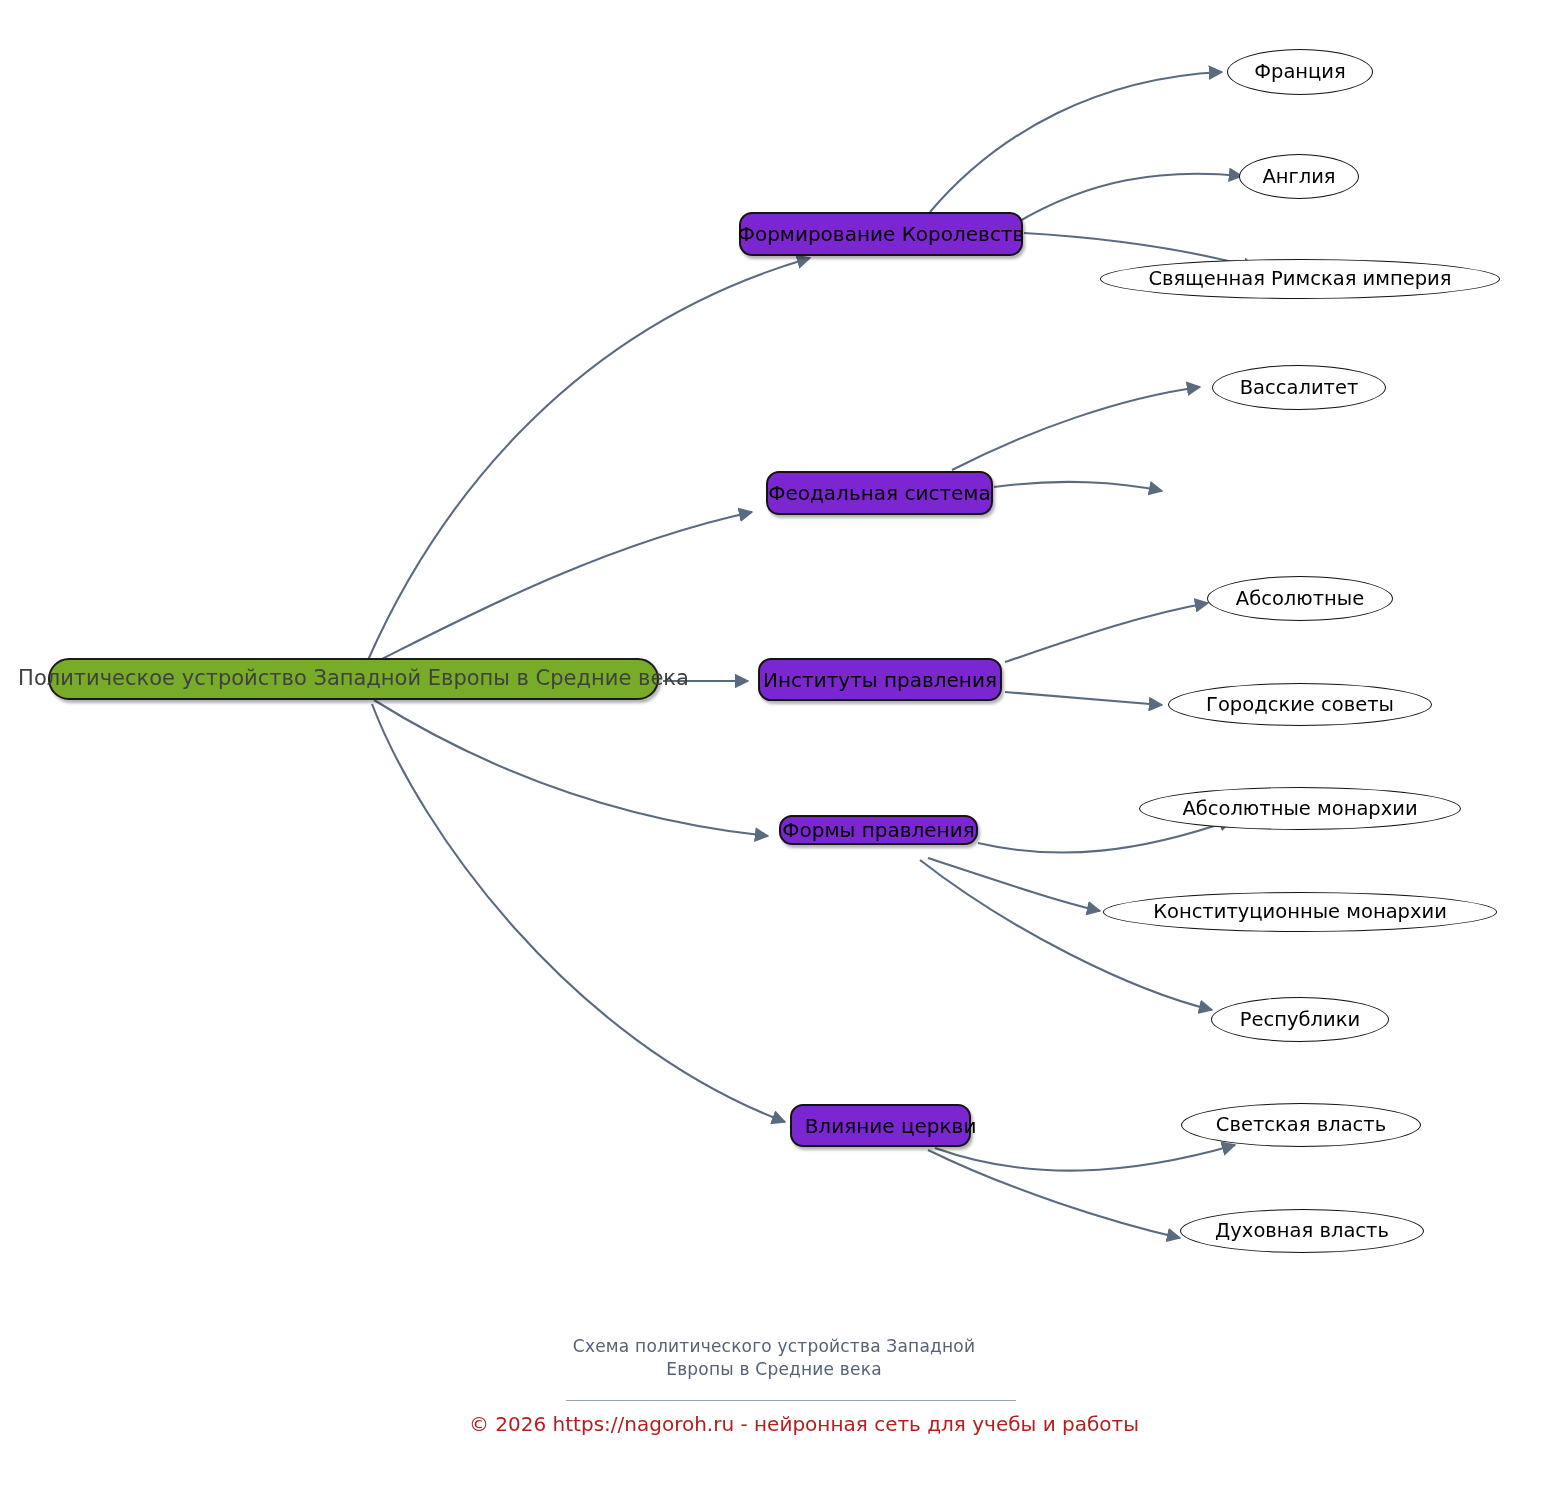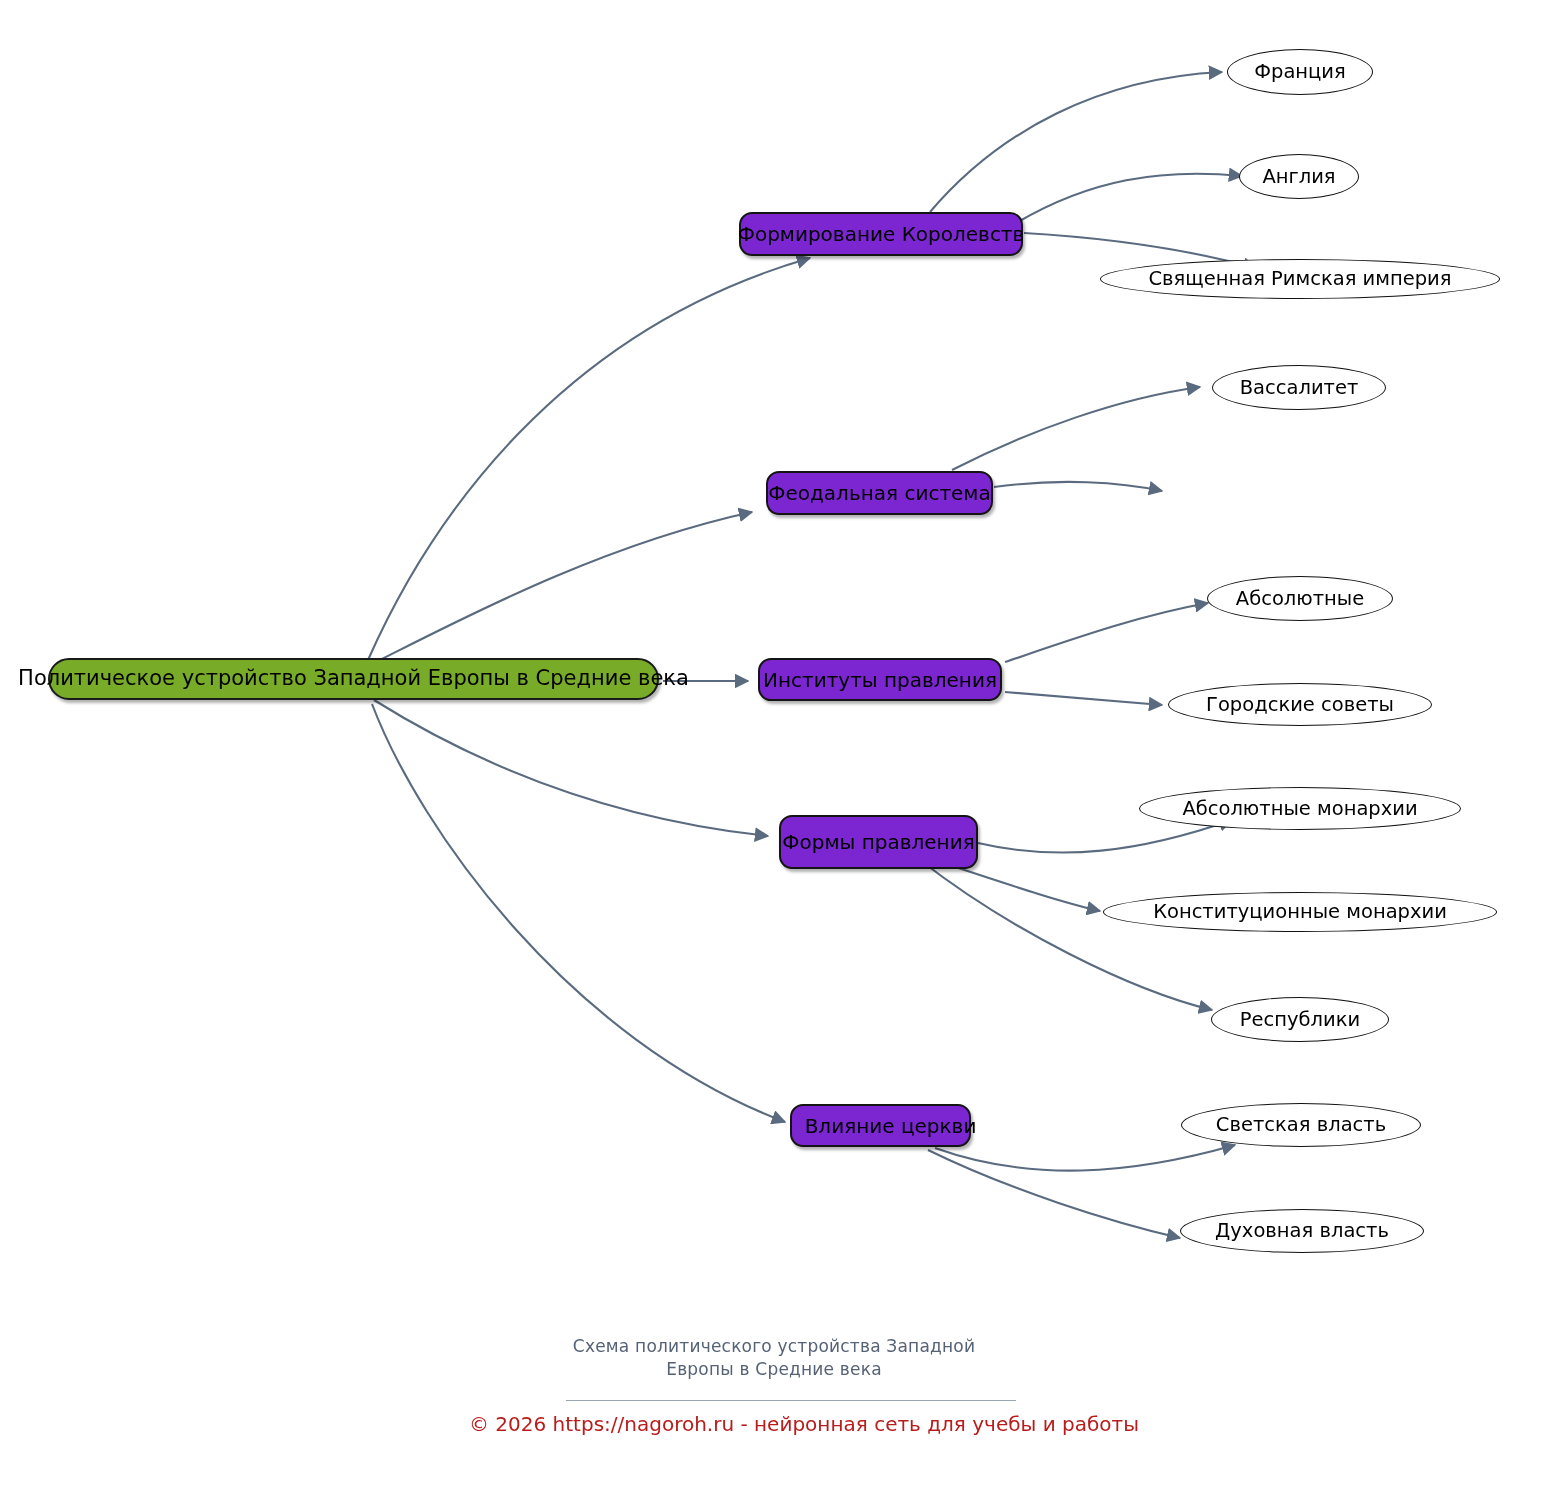--- a/index.html
+++ b/index.html
@@ -44,21 +44,21 @@
     white-space: nowrap;
     line-height: 1.1;
   }
 
   
   .node-root {
     background: #78ac28;
     border: 2px solid #1a1a1a;
     border-radius: 22px;
     font-size: 21px;
-    color: #000000;
+    color: #404040;
     box-shadow: 2px 3px 3px rgba(0,0,0,0.30);
   }
 
   
   .node-branch {
     background: #7b26d1;
     border: 2px solid #141414;
     border-radius: 13px;
     font-size: 20px;
     color: #000000;
@@ -151,21 +151,21 @@
   </div>
 
   <div class="node node-branch" style="left:766px; top:471px; width:227px; height:44px;">
     <span>Феодальная система</span>
   </div>
 
   <div class="node node-branch" style="left:758px; top:658px; width:244px; height:43px;">
     <span>Институты правления</span>
   </div>
 
-  <div class="node node-branch" style="left:779px; top:815px; width:199px; height:54px;">
+  <div class="node node-branch" style="left:779px; top:815px; width:199px; height:30px;">
     <span>Формы правления</span>
   </div>
 
   <div class="node node-branch" style="left:790px; top:1104px; width:181px; height:43px;padding-left:20px;">
     <span>Влияние церкви</span>
   </div>
 
   <div class="node node-leaf" style="left:1227px; top:49px; width:146px; height:46px;">
     <span>Франция</span>
   </div>

